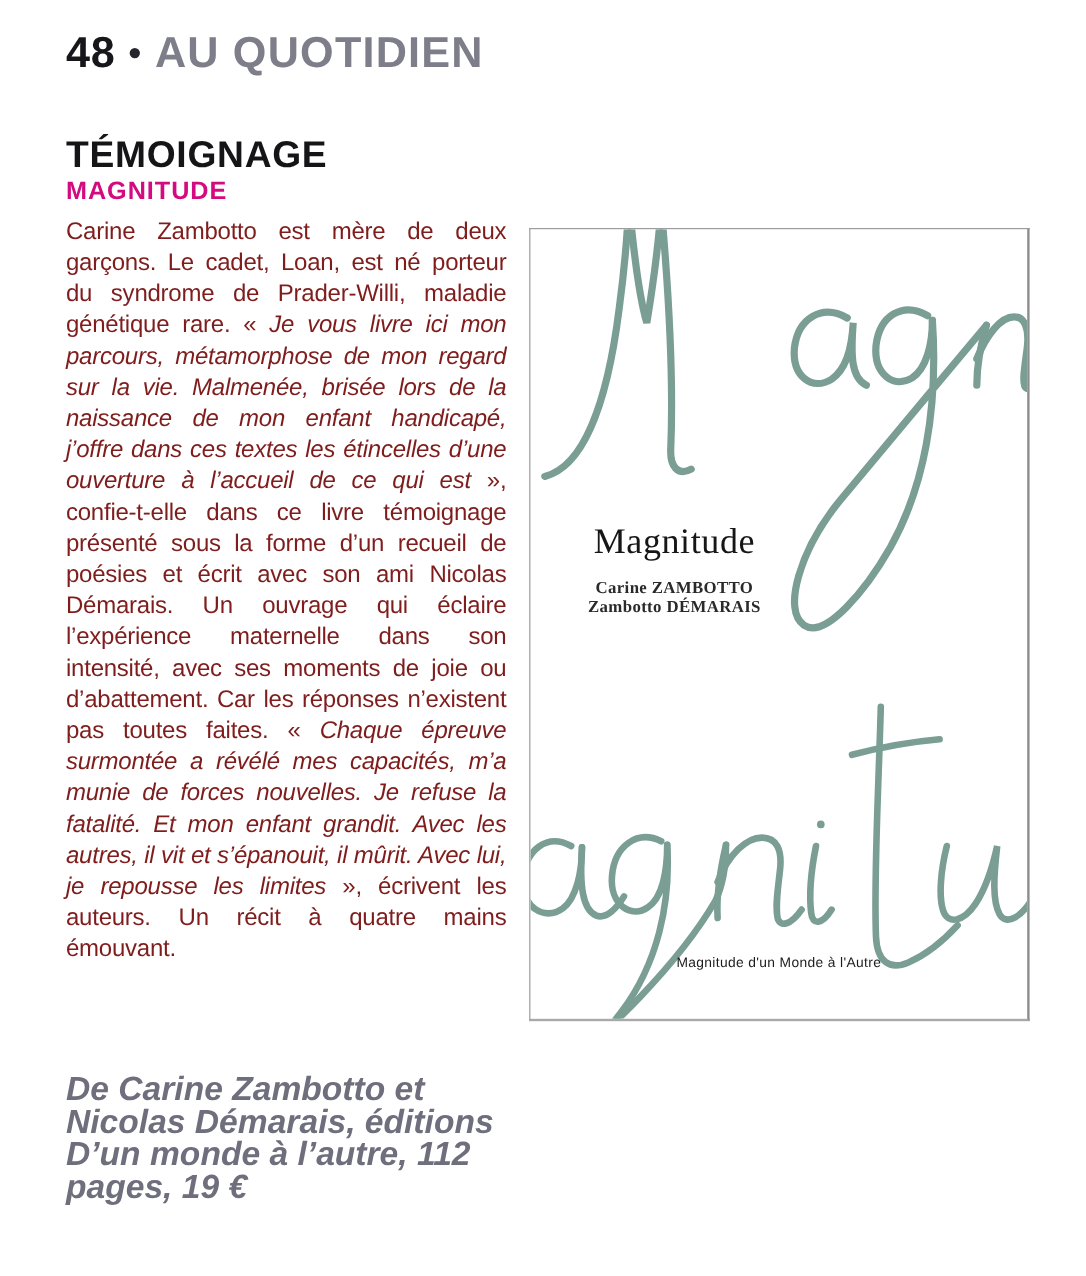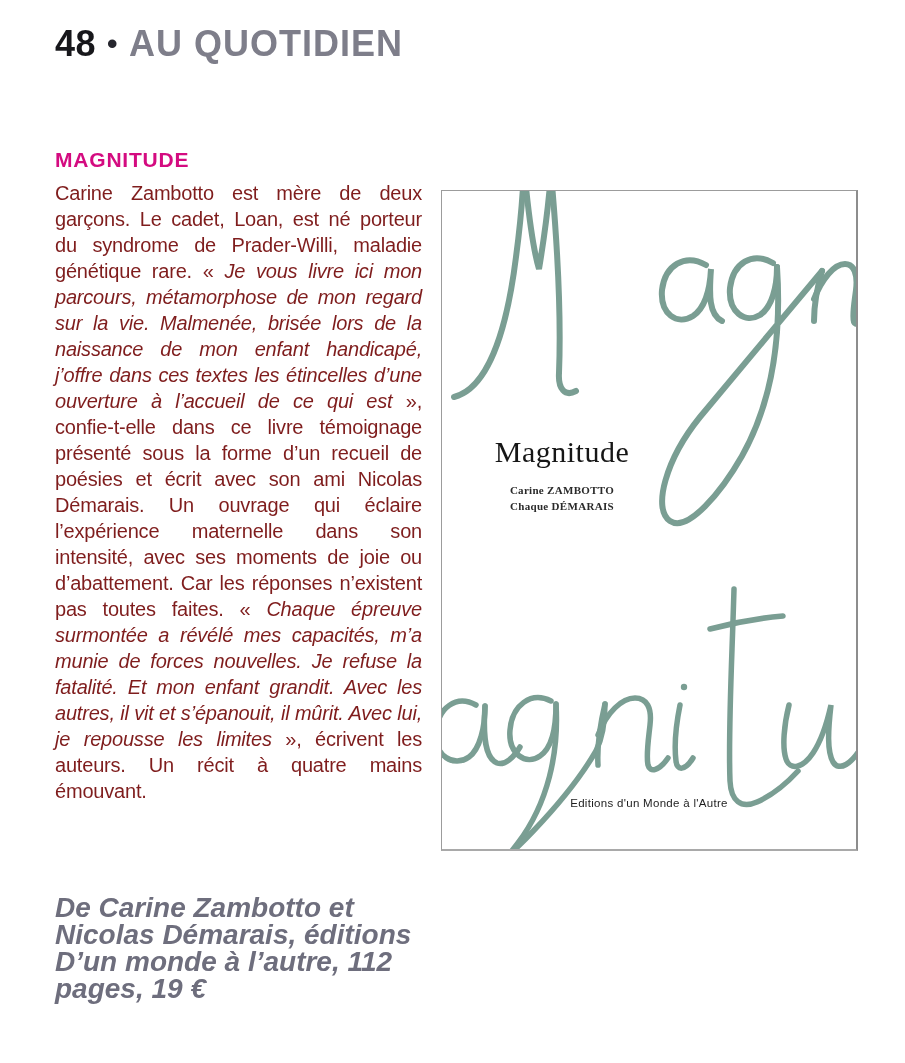--- a/index.html
+++ b/index.html
@@ -64,38 +64,39 @@
   .cover-title{
     position:absolute;left:20px;top:244px;width:200px;
     text-align:center;
     font-family:"Liberation Serif", serif;
     font-size:30px;letter-spacing:0.5px;color:#161616;
   }
   .cover-authors{
     position:absolute;left:20px;top:292px;width:200px;
     text-align:center;
     font-family:"Liberation Serif", serif;
-    font-size:11px;font-weight:700;line-height:15.5px;
+    font-size:14px;font-weight:700;line-height:15.5px;
     letter-spacing:0.3px;color:#2a2a2a;
   }
   .cover-publisher{
     position:absolute;left:5px;top:606px;width:404px;
     text-align:center;
     font-size:11.5px;letter-spacing:0.3px;color:#1d1d1d;
   }
 </style>
 </head>
 <body>
 
 <div class="page">
 
   <div class="masthead">
     <span class="pagenum">48</span><span class="bullet">•</span><span class="section">AU QUOTIDIEN</span>
   </div>
 
+  <h1 class="kicker" style="margin:0">TÉMOIGNAGE</h1>
   <h2 class="headline" style="margin:0">MAGNITUDE</h2>
 
   <p class="body-text" style="margin:0"><span class="roman">Carine Zambotto est mère de deux garçons. Le cadet, Loan, est né porteur du syndrome de Prader-Willi, maladie génétique rare. « </span><span class="italic">Je vous livre ici mon parcours, métamorphose de mon regard sur la vie. Malmenée, brisée lors de la naissance de mon enfant handicapé, j’offre dans ces textes les étincelles d’une ouverture à l’accueil de ce qui est</span><span class="roman"> », confie-t-elle dans ce livre témoignage présenté sous la forme d’un recueil de poésies et écrit avec son ami Nicolas Démarais. Un ouvrage qui éclaire l’expérience maternelle dans son intensité, avec ses moments de joie ou d’abattement. Car les réponses n’existent pas toutes faites. « </span><span class="italic">Chaque épreuve surmontée a révélé mes capacités, m’a munie de forces nouvelles. Je refuse la fatalité. Et mon enfant grandit. Avec les autres, il vit et s’épanouit, il mûrit. Avec lui, je repousse les limites</span><span class="roman"> », écrivent les auteurs. Un récit à quatre mains émouvant.</span></p>
 
   <p class="credit" style="margin:0">De Carine Zambotto et Nicolas Démarais, éditions D’un monde à l’autre, 112 pages, 19 €</p>
 
 
   <div class="book-cover">
 
     <svg class="cover-script" viewBox="0 0 414 658" width="414" height="658" aria-label="Magn">
@@ -124,19 +125,19 @@
         <path d="M 292 398 C 290 470, 286 540, 288 590 C 289 610, 299 618, 315 611 C 331 604, 345 592, 356 580"></path>
         <path d="M 268 438 C 294 431, 318 427, 341 425"></path>
         <path d="M 347 514 C 342 534, 340 556, 344 568 C 348 580, 361 577, 371 562 C 379 550, 385 532, 389 514 C 386 540, 385 560, 391 571 C 397 581, 410 573, 420 555 C 425 546, 430 534, 434 521"></path>
       </g>
     </svg>
 
     <div class="cover-title">Magnitude</div>
 
     <div class="cover-authors">
       <div>Carine ZAMBOTTO</div>
-      <div>Chaque DÉMARAIS</div>
+      <div>Zambotto DÉMARAIS</div>
     </div>
 
-    <div class="cover-publisher">Editions d'un Monde à l'Autre</div>
+    <div class="cover-publisher">Magnitude d'un Monde à l'Autre</div>
   </div>
 
 </div>
 
 </body></html>

